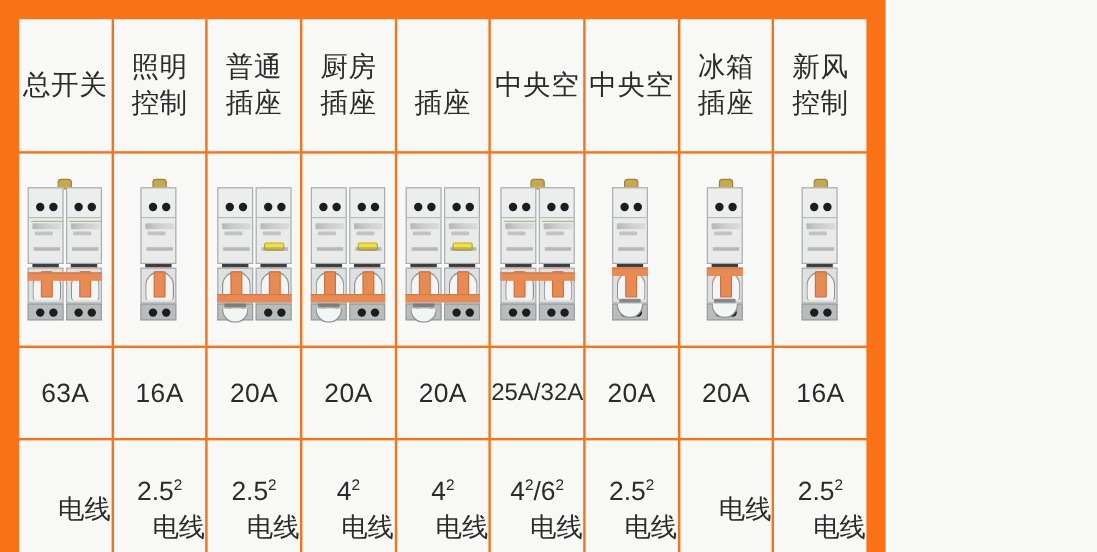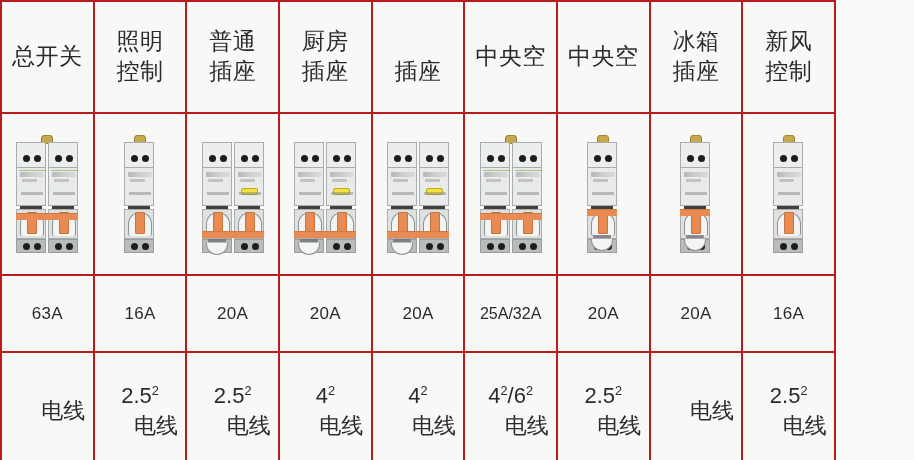--- a/index.html
+++ b/index.html
@@ -3,52 +3,52 @@
 <meta charset="utf-8">
 <style>
   html,body{margin:0;padding:0;}
   body{
     width:914px;height:460px;
     background:#f9f9f7;
     font-family:"Liberation Sans","DejaVu Sans",sans-serif;
     overflow:hidden;
   }
   #table{
-    width:836px;height:460px;
+    width:738px;height:460px;
     display:grid;
     grid-template-columns:repeat(9,1fr);
     grid-template-rows:110px 160px 75px 115px;
-    background:#b91c1c;
+    background:#f97316;
     gap:2px;
     box-sizing:border-box;
-    padding:2px;
+    padding:16px;
   }
   .cell{
     background:#f8f8f6;
     display:flex;
     align-items:center;
     justify-content:center;
     text-align:center;
     box-sizing:border-box;
     overflow:hidden;
     position:relative;
   }
   .hdr{
     font-size:23px;
     color:#2b2b2b;
     line-height:1.30;
     letter-spacing:0.5px;
     font-weight:400;
   }
   .amp{
-    font-size:17px;
+    font-size:22px;
     color:#2b2b2b;
     letter-spacing:0.3px;
   }
-  .amp.small{font-size:16px;letter-spacing:0px;text-align:right;}
+  .amp.small{font-size:20px;letter-spacing:0px;text-align:right;}
   .wire{
     font-size:22px;
     color:#2b2b2b;
     line-height:1.32;
   }
   .wire .l1{display:block;white-space:nowrap;}
   .wire .l2{display:block;margin-left:32px;}
   .wire sup{font-size:0.58em;vertical-align:super;line-height:0;}
 
   

